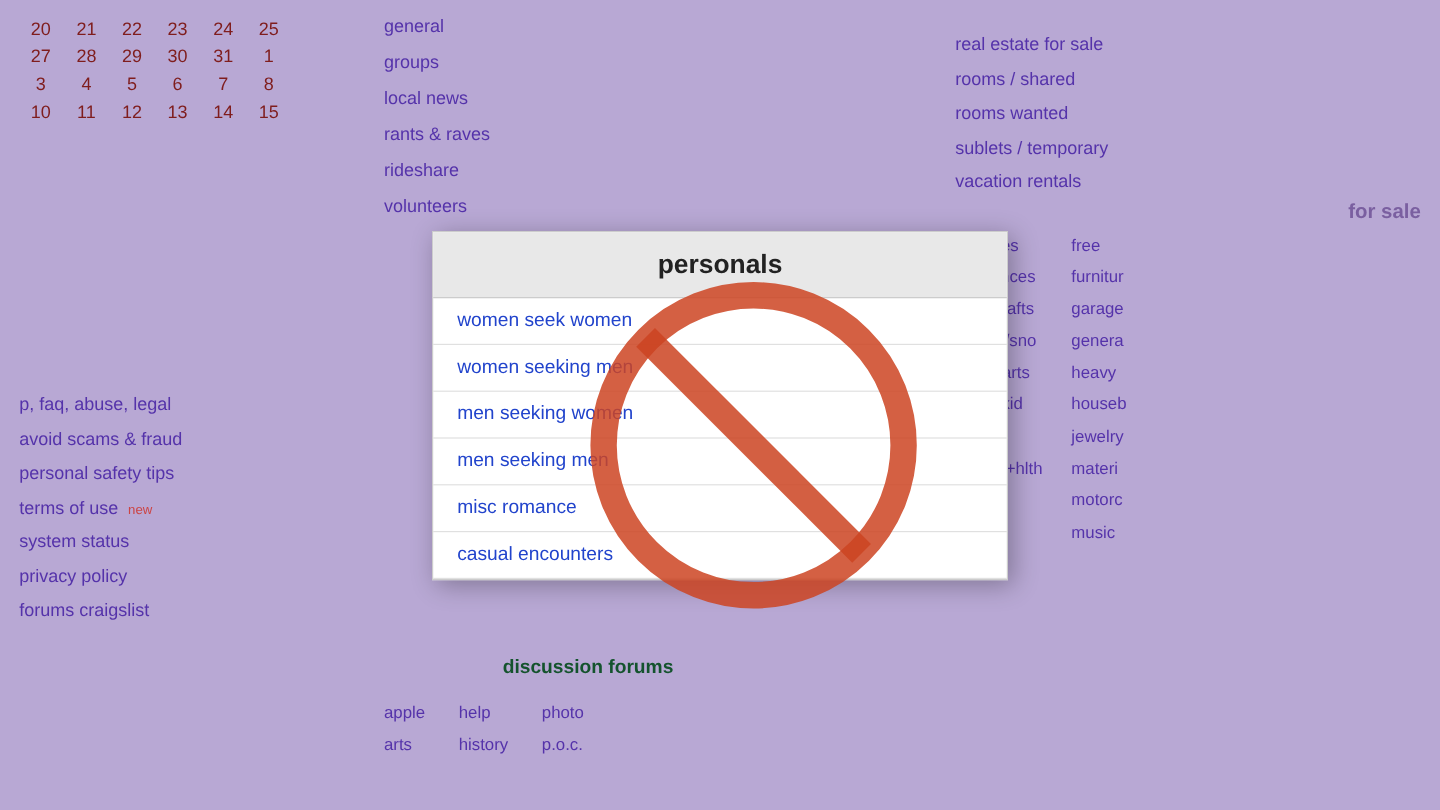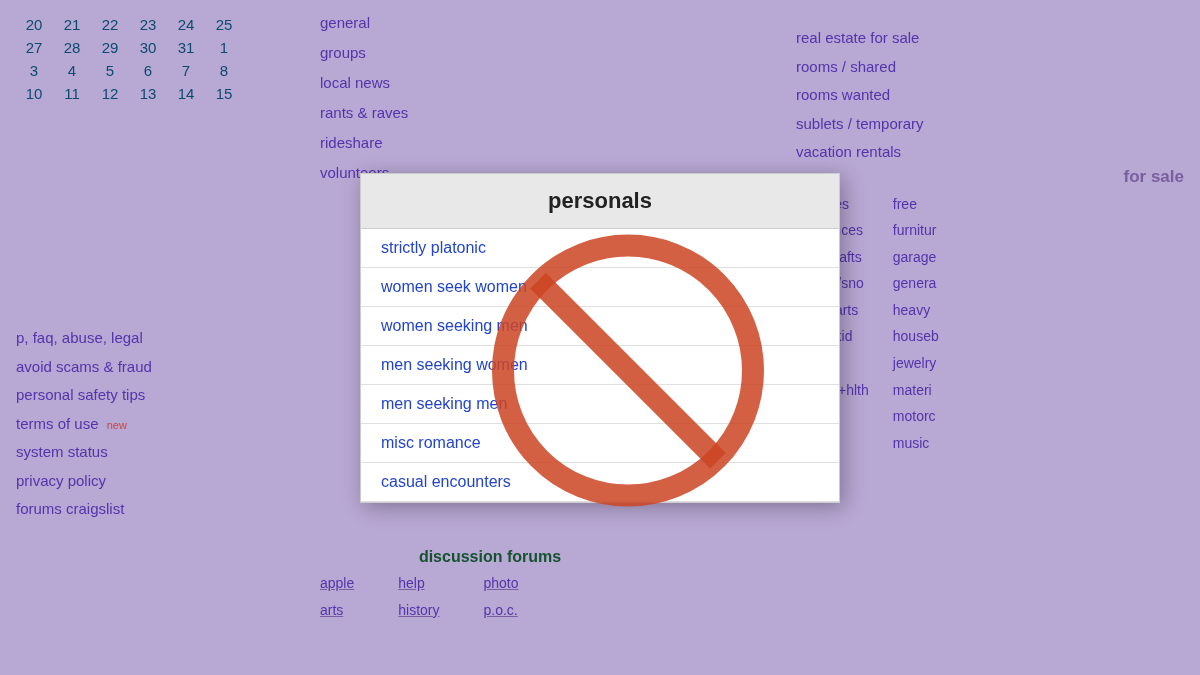--- a/index.html
+++ b/index.html
@@ -35,21 +35,21 @@
       display: grid;
       grid-template-columns: repeat(6, 36px);
       gap: 2px;
       margin-bottom: 16px;
     }
 
     .bg-calendar span {
       display: inline-block;
       width: 36px;
       text-align: center;
-      color: #0c4a6e;
+      color: #7f1d1d;
       font-size: 15px;
       padding: 2px 0;
     }
 
     .bg-left-links {
       margin-top: 220px;
     }
 
     .bg-left-links a {
       display: block;
@@ -84,23 +84,22 @@
     .bg-center .section-header {
       color: #14532d;
       font-size: 16px;
       font-weight: bold;
       margin-top: 360px;
       text-align: center;
     }
 
     .bg-center .forum-links {
       display: flex;
-      gap: 44px;
-      margin-top: 4px;
-      text-decoration: underline;
+      gap: 28px;
+      margin-top: 14px;
     }
 
     .bg-center .forum-col a {
       display: block;
       color: #5533aa;
       text-decoration: none;
       font-size: 14px;
       line-height: 1.9;
     }
 
@@ -313,21 +312,20 @@
   </div>
 
 </div>
 
 <div class="modal-container">
   <div class="modal">
     <div class="modal-header">
       <h2>personals</h2>
     </div>
     <div class="modal-body">
-      <a class="modal-link">strictly platonic</a>
       <a class="modal-link">women seek women</a>
       <a class="modal-link">women seeking men</a>
       <a class="modal-link">men seeking women</a>
       <a class="modal-link">men seeking men</a>
       <a class="modal-link">misc romance</a>
       <a class="modal-link">casual encounters</a>
 
       <svg class="no-symbol" viewBox="0 0 280 280" xmlns="http://www.w3.org/2000/svg">
         <circle cx="140" cy="140" r="125" fill="none" stroke="#cc4422" stroke-width="22" opacity="0.85"></circle>
         <line x1="50" y1="50" x2="230" y2="230" stroke="#cc4422" stroke-width="22" opacity="0.85"></line>

